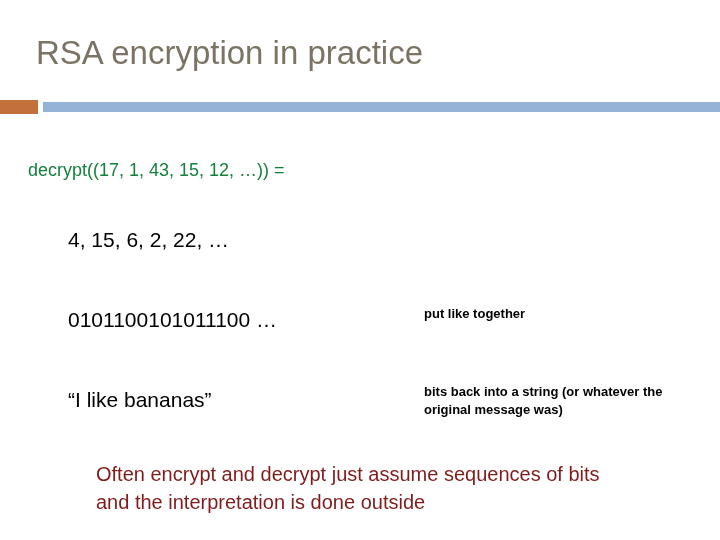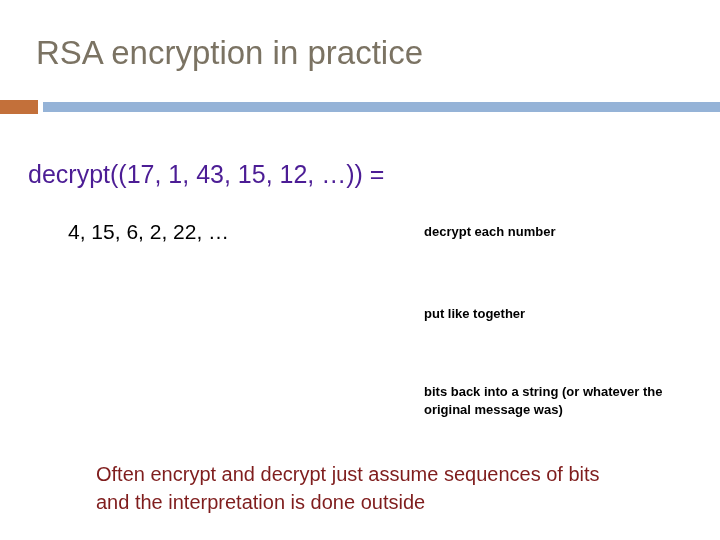--- a/index.html
+++ b/index.html
@@ -60,32 +60,32 @@
     position: absolute;
     left: 0;
     top: 120px;
     width: 720px;
     height: 420px;
   }
   .line-main {
     position: absolute;
     left: 28px;
     top: 40px;
-    font-size: 25px;
-    color: #4c1d95;
+    font-size: 18px;
+    color: #15803d;
     white-space: nowrap;
   }
   .step {
     position: absolute;
     left: 68px;
     font-size: 21px;
     color: #000000;
     white-space: nowrap;
   }
-  .step-1 { top: 100px; }
+  .step-1 { top: 108px; }
   .step-2 { top: 188px; }
   .step-3 { top: 268px; }
   .note {
     position: absolute;
     left: 424px;
     font-size: 13px;
     font-weight: bold;
     color: #000000;
     line-height: 1.35;
     width: 260px;
@@ -113,22 +113,23 @@
   <div class="rule-wrap">
     <div class="rule-accent"></div>
     <div class="rule-bar"></div>
   </div>
 
   <div class="body-area">
 
     <div class="line-main">decrypt((17, 1, 43, 15, 12, …)) =</div>
 
     <div class="step step-1">4, 15, 6, 2, 22, …</div>
-    <div class="note note-1">decrypt each number</div>
 
+    <div class="step step-2">0101100101011100 …</div>
     <div class="note note-2">put like together</div>
 
+    <div class="step step-3">“I like bananas”</div>
     <div class="note note-3">bits back into a string (or whatever the original message was)</div>
 
     <div class="closing">Often encrypt and decrypt just assume sequences of bits and the interpretation is done outside</div>
 
   </div>
 </div>
 
 </body></html>

